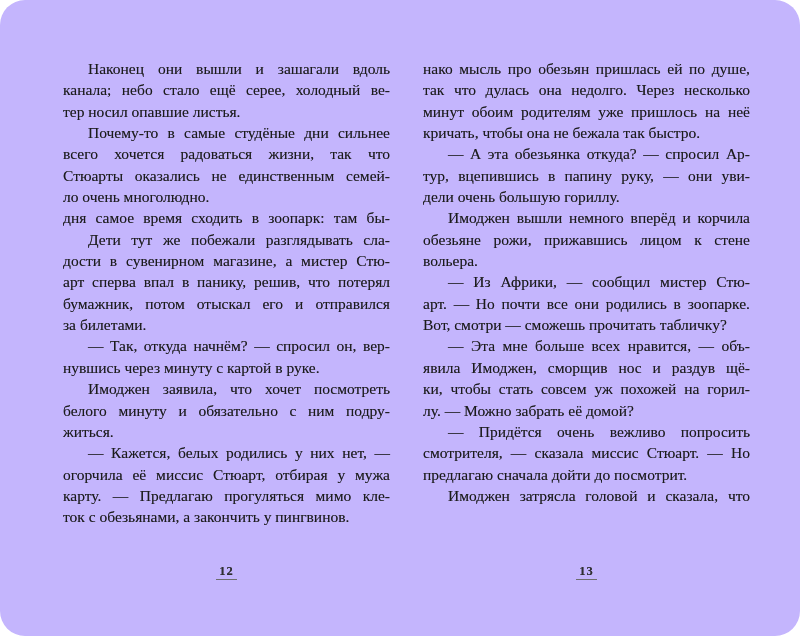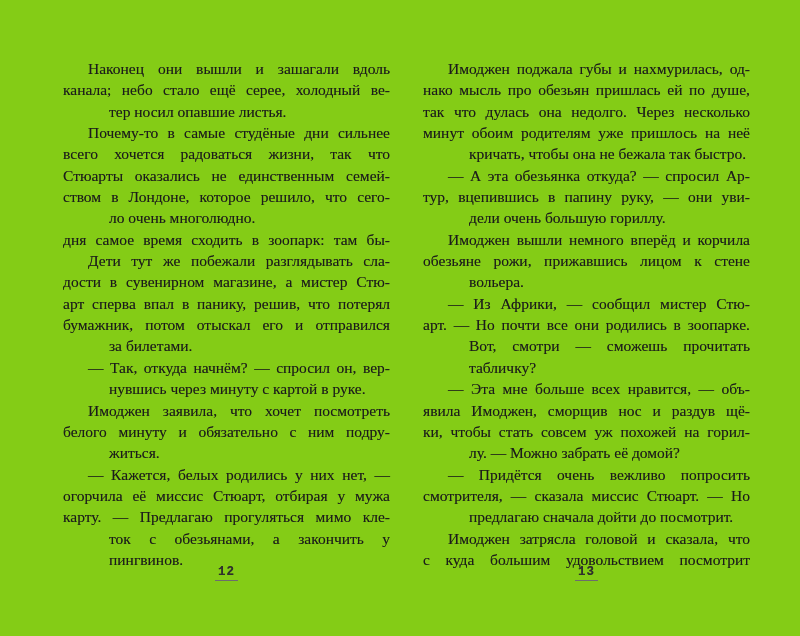--- a/index.html
+++ b/index.html
@@ -4,43 +4,43 @@
 <style>
   html, body {
     margin: 0;
     padding: 0;
     background: #ffffff;
   }
   .spread {
     position: relative;
     width: 800px;
     height: 636px;
-    background: #84cc16;
+    background: #c4b5fd;
     overflow: hidden;
     font-family: "Liberation Serif", "DejaVu Serif", serif;
     color: #1c1c1c;
+    border-radius: 25px;
   }
   .page-column {
     position: absolute;
     top: 58px;
     width: 327px;
     font-size: 15.5px;
     line-height: 21.35px;
     text-shadow: 0 0 0.4px rgba(20,20,20,0.45);
   }
   .page-column.left  { left: 63px; }
   .page-column.right { left: 423px; }
   .line {
     text-align: justify;
     text-align-last: justify;
     white-space: normal;
   }
   .line.last {
     text-align-last: left;
-    margin-left: 46px;
   }
   .line.indent {
     text-indent: 25px;
   }
   .folio {
     position: absolute;
     top: 563px;
     width: 327px;
     text-align: center;
     font-size: 12.5px;
@@ -49,56 +49,53 @@
   }
   .folio.left  { left: 63px; }
   .folio.right { left: 423px; }
   .folio .folio-num {
     display: inline-block;
     font-weight: 600;
     letter-spacing: 1px;
     border-bottom: 1.5px solid #6d6d6d;
     padding: 0 3px 0px 3px;
     text-shadow: 0 0 0.5px rgba(20,20,20,0.5);
-    font-family: Liberation Mono, monospace;
   }
 </style>
 </head>
 <body>
 
 <div class="spread">
 
   <div class="page-column left">
       <div class="line indent">Наконец они вышли и зашагали вдоль</div>
       <div class="line">канала; небо стало ещё серее, холодный ве-</div>
       <div class="line last">тер носил опавшие листья.</div>
       <div class="line indent">Почему-то в самые студёные дни сильнее</div>
       <div class="line">всего хочется радоваться жизни, так что</div>
       <div class="line">Стюарты оказались не единственным семей-</div>
-      <div class="line">ством в Лондоне, которое решило, что сего-</div>
       <div class="line last">ло очень многолюдно.</div>
       <div class="line">дня самое время сходить в зоопарк: там бы-</div>
       <div class="line indent">Дети тут же побежали разглядывать сла-</div>
       <div class="line">дости в сувенирном магазине, а мистер Стю-</div>
       <div class="line">арт сперва впал в панику, решив, что потерял</div>
       <div class="line">бумажник, потом отыскал его и отправился</div>
       <div class="line last">за билетами.</div>
       <div class="line indent">— Так, откуда начнём? — спросил он, вер-</div>
       <div class="line last">нувшись через минуту с картой в руке.</div>
       <div class="line indent">Имоджен заявила, что хочет посмотреть</div>
       <div class="line">белого минуту и обязательно с ним подру-</div>
       <div class="line last">житься.</div>
       <div class="line indent">— Кажется, белых родились у них нет, —</div>
       <div class="line">огорчила её миссис Стюарт, отбирая у мужа</div>
       <div class="line">карту. — Предлагаю прогуляться мимо кле-</div>
       <div class="line last">ток с обезьянами, а закончить у пингвинов.</div>
     </div>
 
   <div class="page-column right">
-      <div class="line indent">Имоджен поджала губы и нахмурилась, од-</div>
       <div class="line">нако мысль про обезьян пришлась ей по душе,</div>
       <div class="line">так что дулась она недолго. Через несколько</div>
       <div class="line">минут обоим родителям уже пришлось на неё</div>
       <div class="line last">кричать, чтобы она не бежала так быстро.</div>
       <div class="line indent">— А эта обезьянка откуда? — спросил Ар-</div>
       <div class="line">тур, вцепившись в папину руку, — они уви-</div>
       <div class="line last">дели очень большую гориллу.</div>
       <div class="line indent">Имоджен вышли немного вперёд и корчила</div>
       <div class="line">обезьяне рожи, прижавшись лицом к стене</div>
       <div class="line last">вольера.</div>
@@ -106,21 +103,20 @@
       <div class="line">арт. — Но почти все они родились в зоопарке.</div>
       <div class="line last">Вот, смотри — сможешь прочитать табличку?</div>
       <div class="line indent">— Эта мне больше всех нравится, — объ-</div>
       <div class="line">явила Имоджен, сморщив нос и раздув щё-</div>
       <div class="line">ки, чтобы стать совсем уж похожей на горил-</div>
       <div class="line last">лу. — Можно забрать её домой?</div>
       <div class="line indent">— Придётся очень вежливо попросить</div>
       <div class="line">смотрителя, — сказала миссис Стюарт. — Но</div>
       <div class="line last">предлагаю сначала дойти до посмотрит.</div>
       <div class="line indent">Имоджен затрясла головой и сказала, что</div>
-      <div class="line">с куда большим удовольствием посмотрит</div>
     </div>
 
   <div class="folio left">
     <span class="folio-num">12</span>
   </div>
 
   <div class="folio right">
     <span class="folio-num">13</span>
   </div>
 

